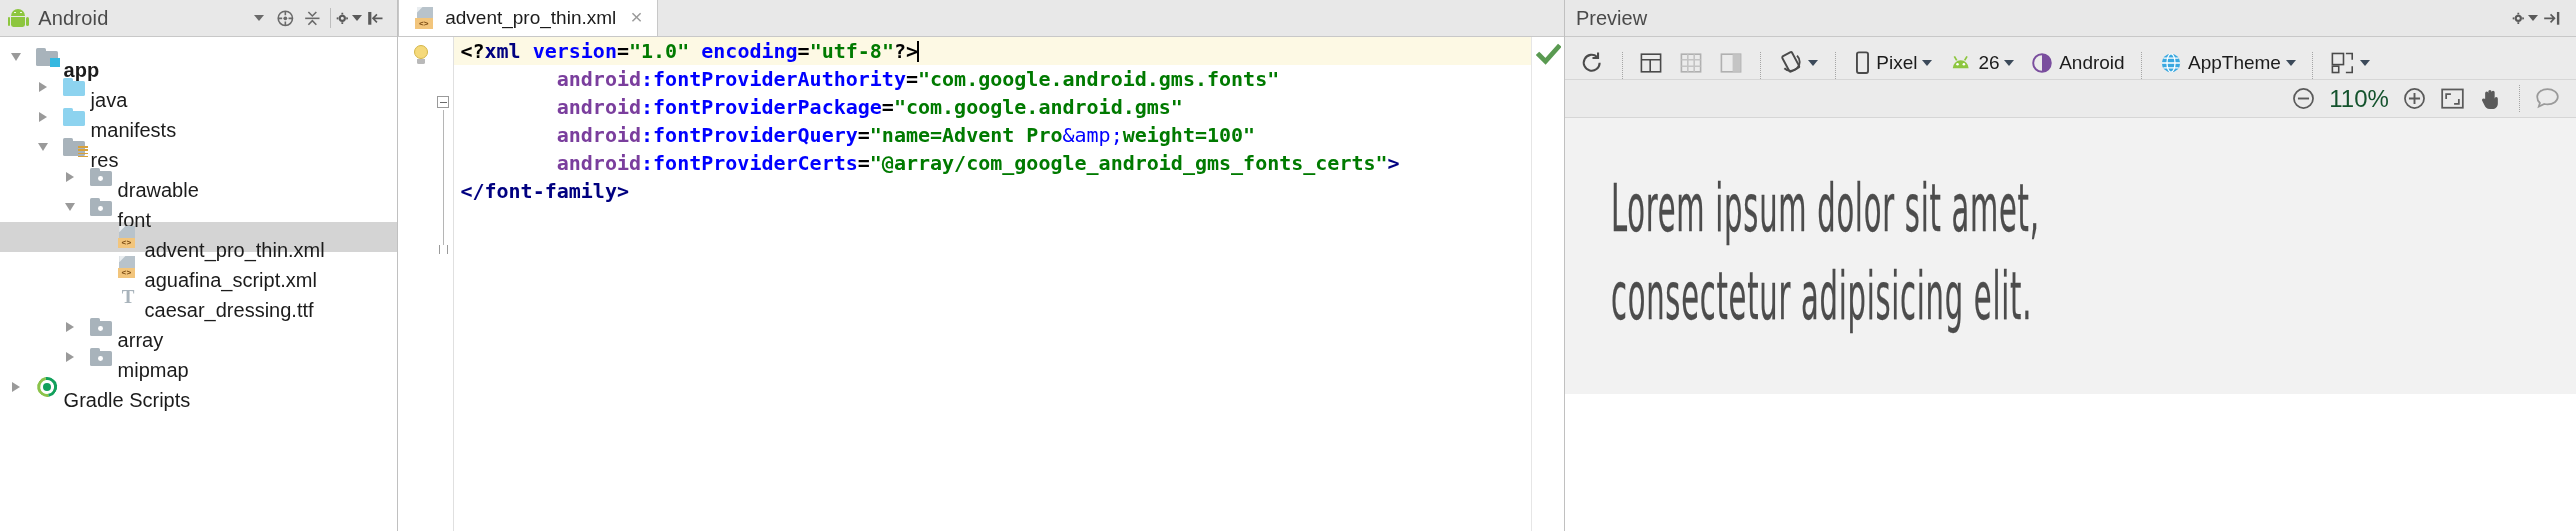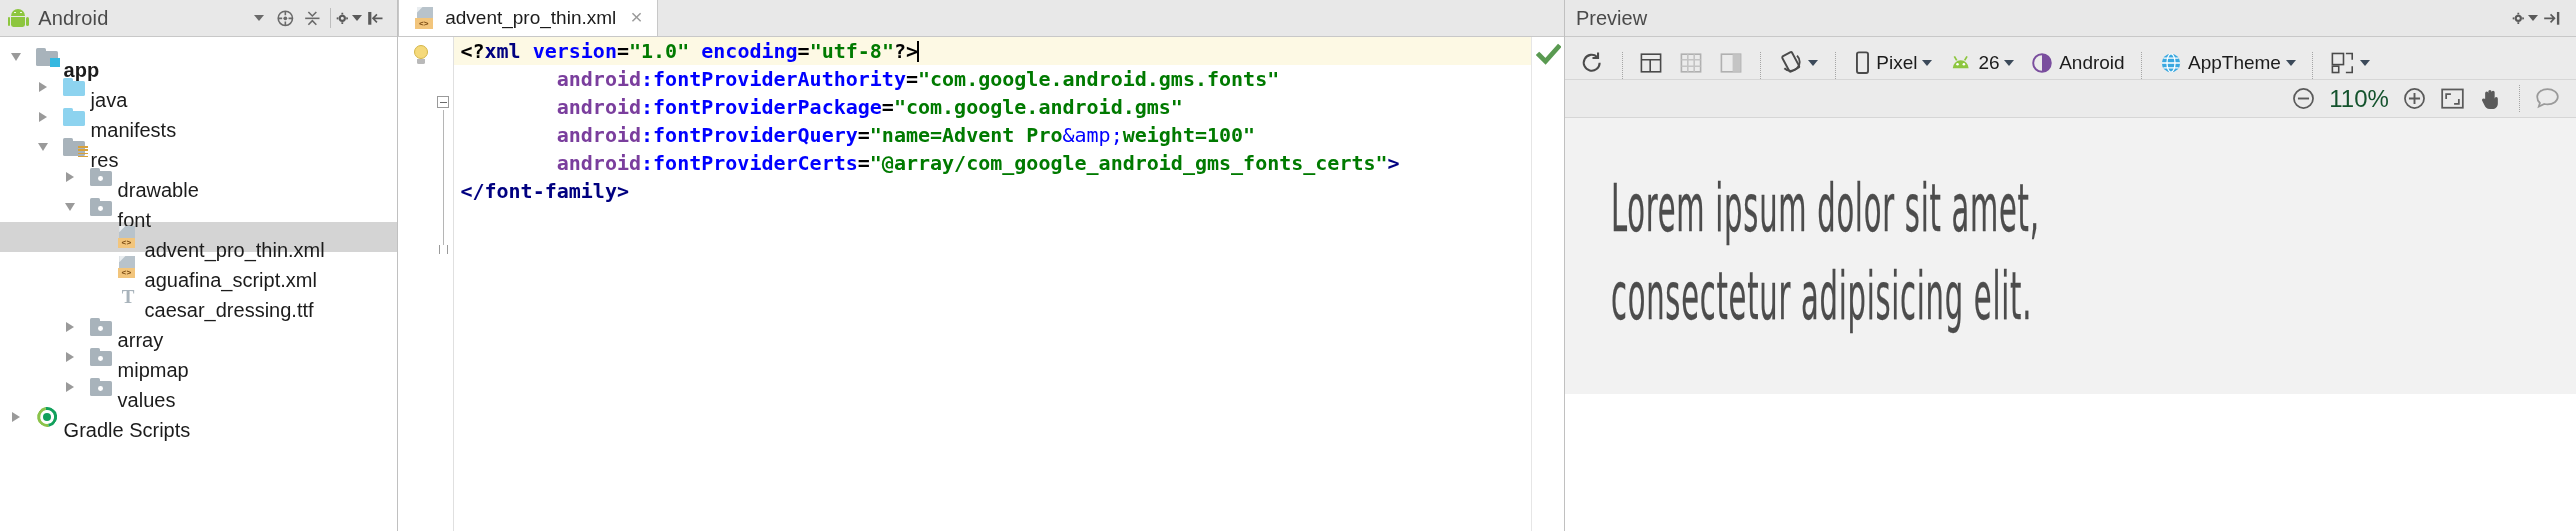--- a/index.html
+++ b/index.html
@@ -468,34 +468,20 @@
           <span class="ico">
             <span class="fold grey">
               <span class="tab"></span>
               <span class="bd"></span>
               <span class="dot"></span>
             </span>
           </span>
           <span class="tree-label">mipmap</span>
         </div>
         <div class="tree-row">
-          <span style="flex: 0 0 54px;"></span>
-          <span class="arrow collapsed">
-            <i></i>
-          </span>
-          <span class="ico">
-            <span class="fold grey">
-              <span class="tab"></span>
-              <span class="bd"></span>
-              <span class="dot"></span>
-            </span>
-          </span>
-          <span class="tree-label">values</span>
-        </div>
-        <div class="tree-row">
           <span style="flex: 0 0 0px;"></span>
           <span class="arrow collapsed">
             <i></i>
           </span>
           <span class="ico">
             <span class="gradico">
               <span class="ring"></span>
               <span class="core"></span>
             </span>
           </span>

